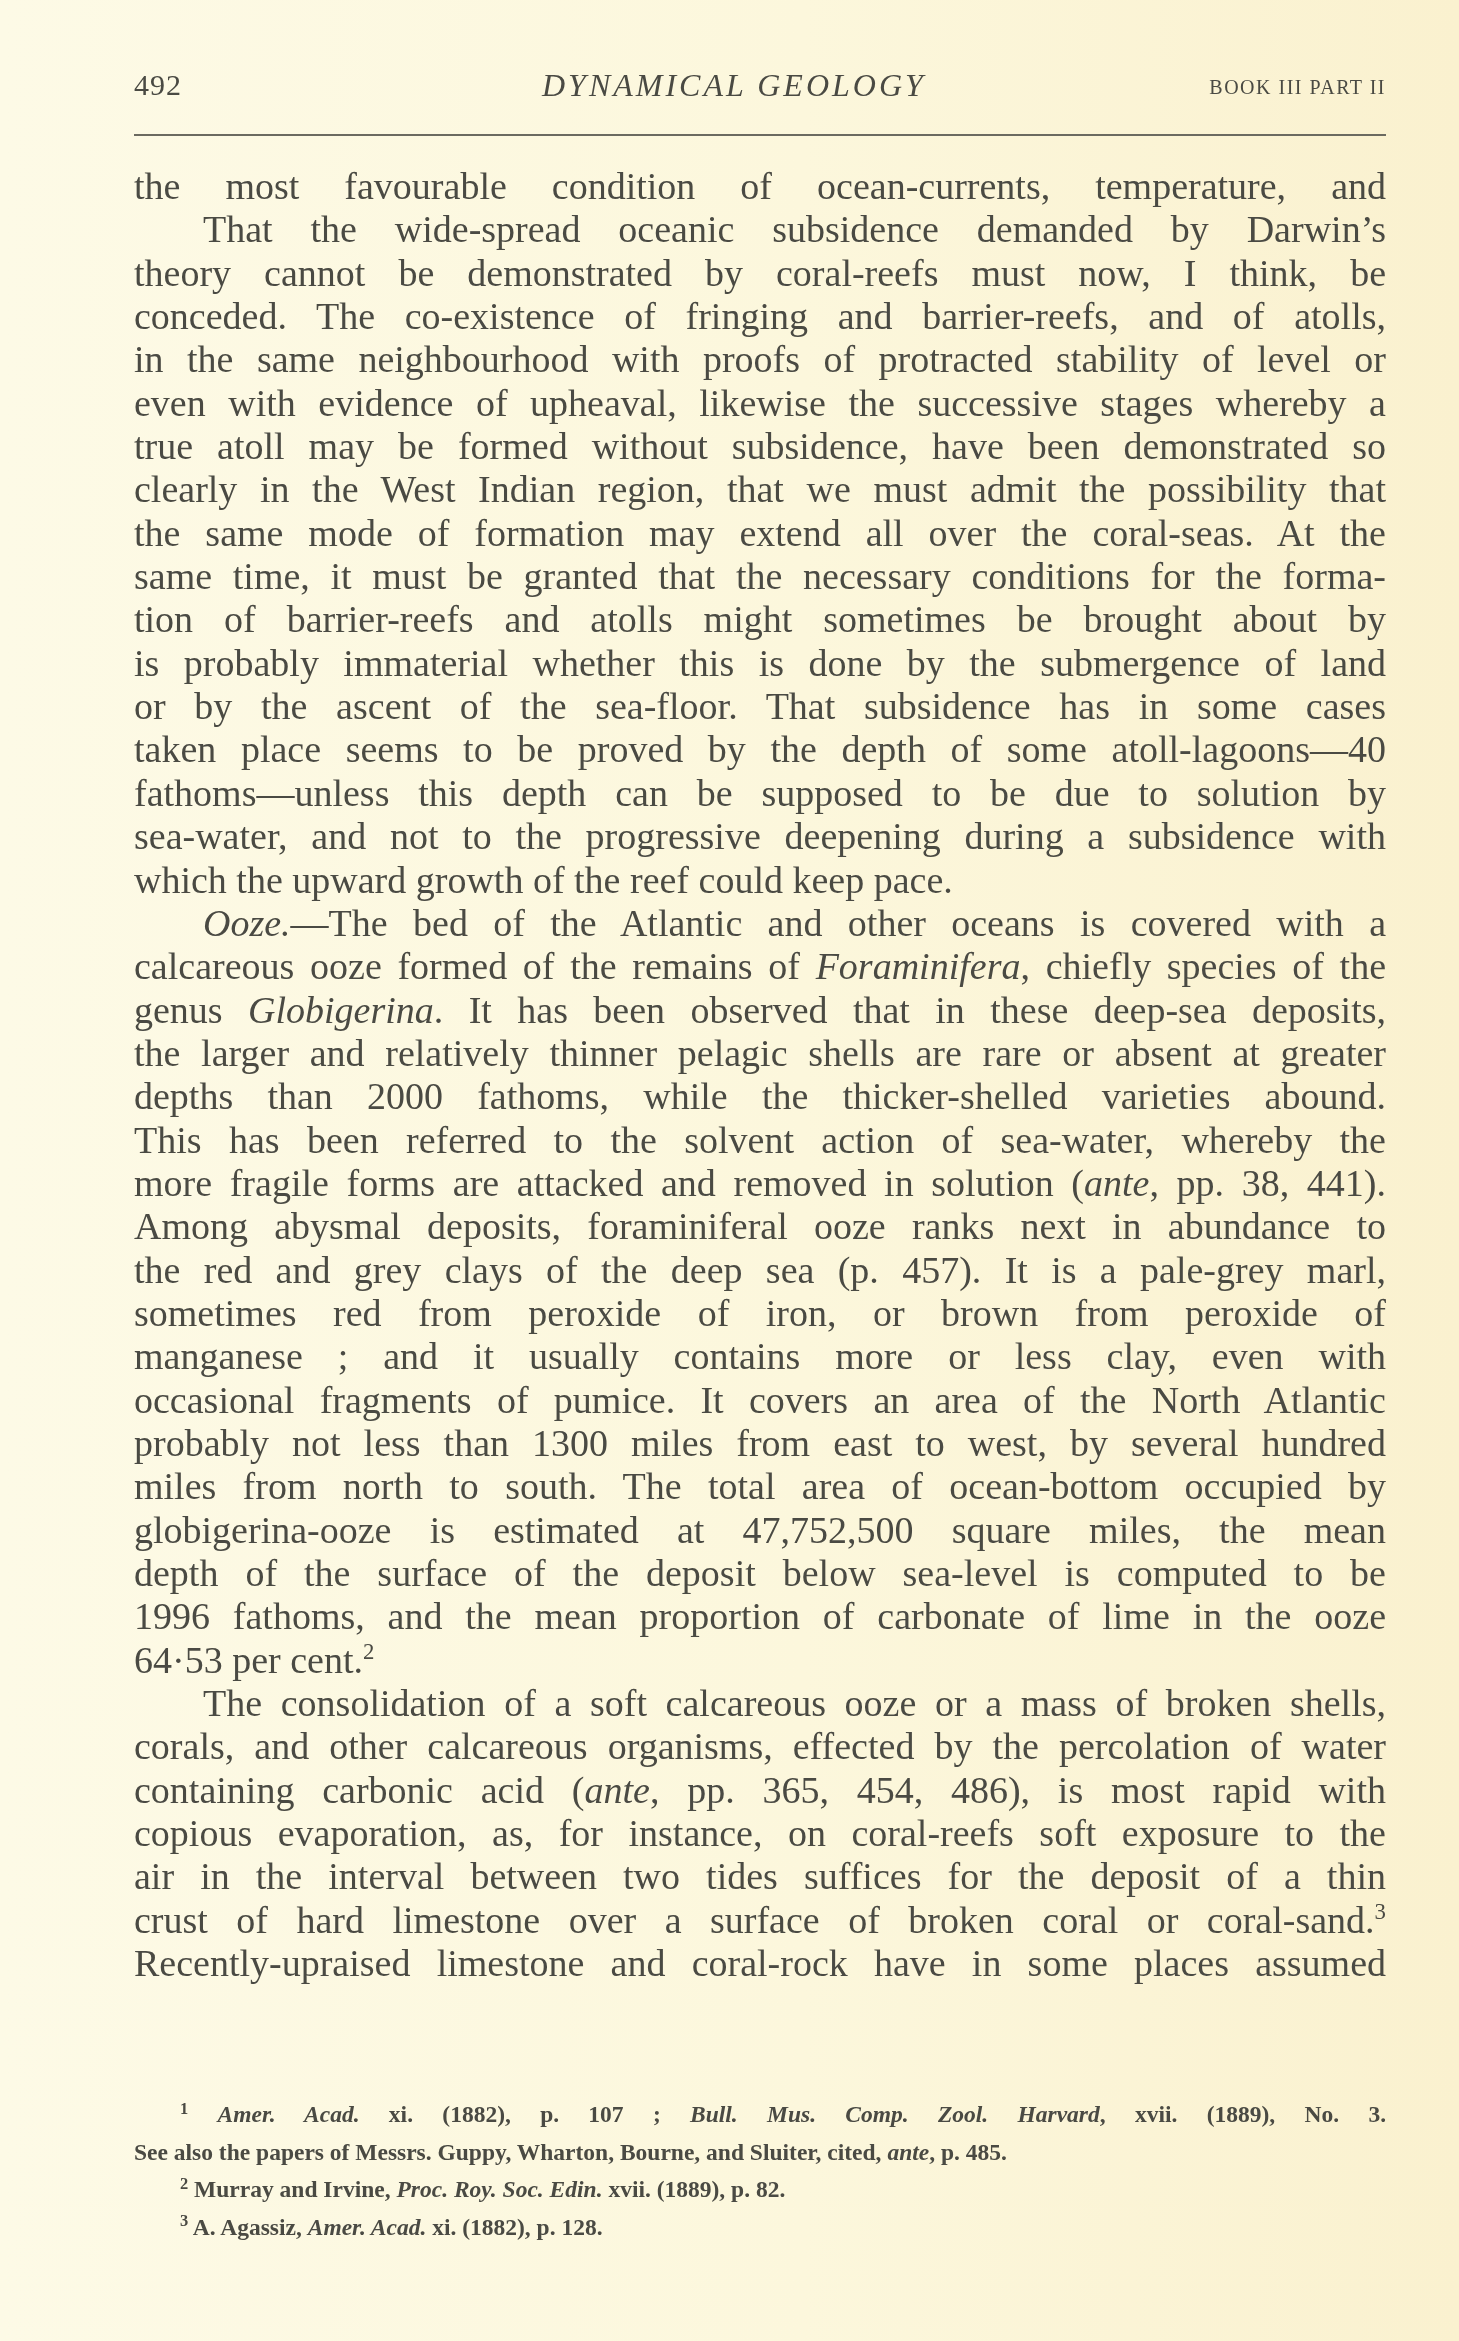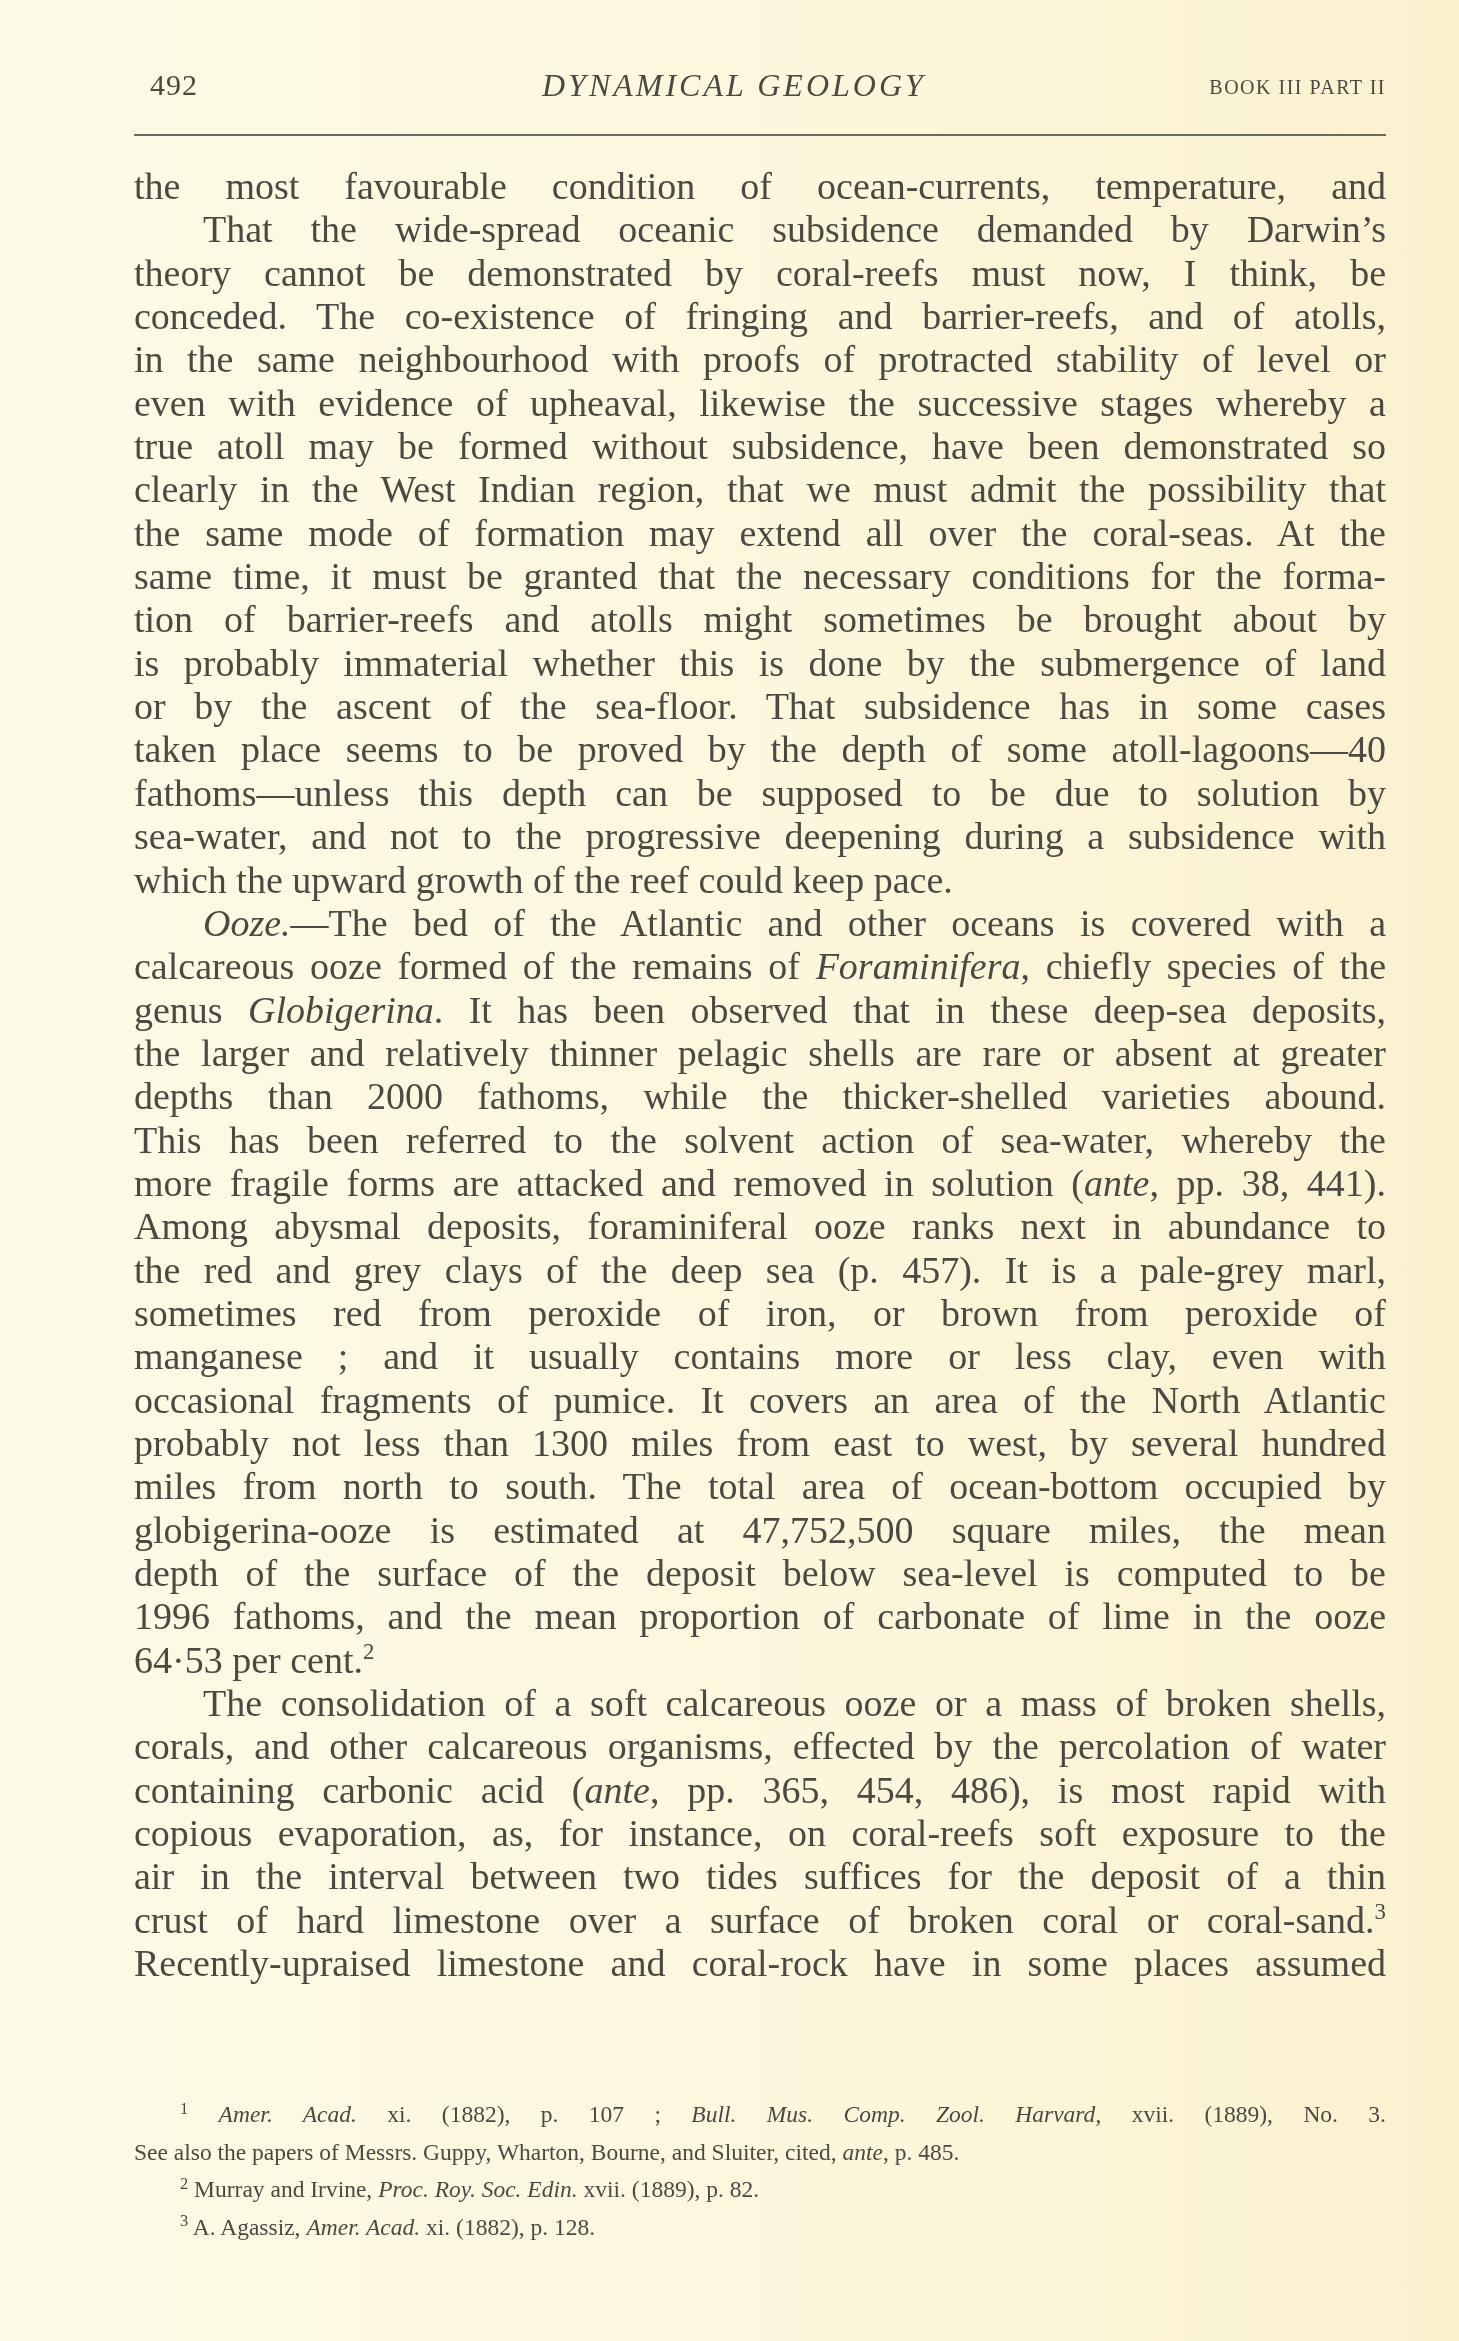--- a/index.html
+++ b/index.html
@@ -7,37 +7,37 @@
     width: 1459px; height: 2341px; overflow: hidden;
     background: linear-gradient(90deg, #fdfae6 0%, #fcf7dc 55%, #faf1cf 100%);
     font-family: "Liberation Serif", "DejaVu Serif", serif;
     color: #4a4a43;
     position: relative;
   }
   .page { position: absolute; left: 134px; top: 0; width: 1252px; }
   .running-head {
     position: absolute; top: 68px; left: 0; width: 1252px; height: 36px;
   }
-  .rh-num { position: absolute; left: 16px; top: 0; font-size: 30px; letter-spacing: 1px; }
+  .rh-num { position: absolute; left: 0; top: 0; font-size: 30px; letter-spacing: 1px; }
   .rh-title { position: absolute; left: 408px; top: -1px; font-size: 32px; font-style: italic; letter-spacing: 3px; }
   .rh-book { position: absolute; right: 0; top: 8px; font-size: 20px; letter-spacing: 1.5px; }
   .rule { position: absolute; top: 134px; left: 0; width: 1252px; height: 2px; background: #6b6a60; }
   .body-text {
     position: absolute; top: 165px; left: 0; width: 1252px;
     font-size: 38px; line-height: 43.35px; text-align: justify;
   }
   .line { display: block; text-align: justify; text-align-last: justify; white-space: nowrap; height: 43.35px; }
   .line.last { text-align-last: left; }
   sup { font-size: 60%; vertical-align: 0; position: relative; top: -0.6em; line-height: 0; }
   i { font-style: italic; }
   .footnotes {
     position: absolute; top: 2096px; left: 0; width: 1252px;
     font-size: 23.5px; line-height: 37.5px;
   }
-  .fn-line { display: block; white-space: nowrap; height: 37.5px; }
+  .fn-line { display: block; white-space: nowrap; height: 37.5px; font-weight: bold; }
   .fn-line.indent { padding-left: 46px; }
   .fn-line.justify { text-align: justify; text-align-last: justify; }
   .fn-line sup { font-size: 70%; top: -0.5em; }
 </style>
 </head>
 <body>
 
 <div class="page">
   <div class="running-head">
     <span class="rh-num">492</span>

